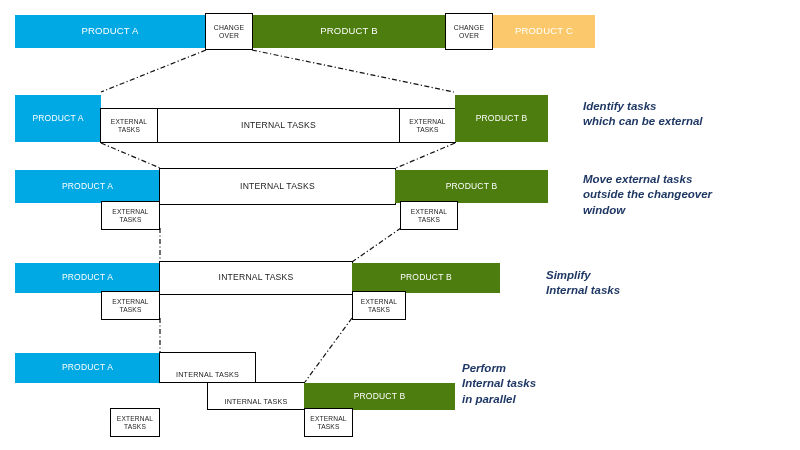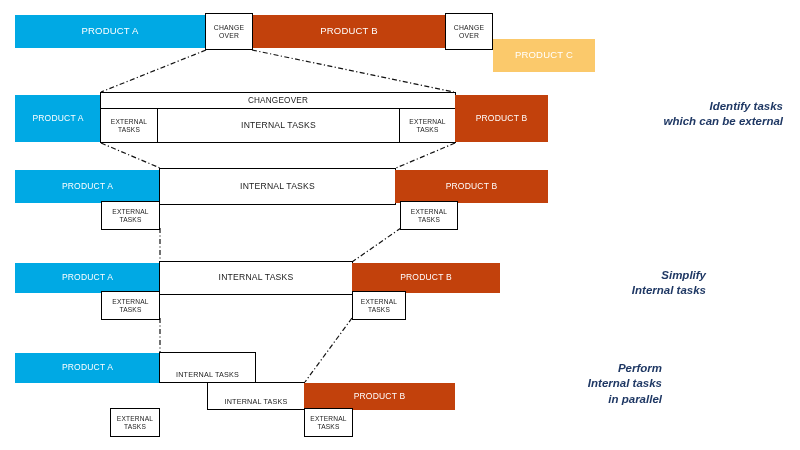--- a/index.html
+++ b/index.html
@@ -25,21 +25,21 @@
     position: absolute;
     display: flex;
     align-items: center;
     justify-content: center;
     text-align: center;
     line-height: 1.12;
     letter-spacing: .2px;
     white-space: pre-line;
   }
   .prod-a { background: #00A9E4; color: #ffffff; }
-  .prod-b { background: #c2410c; color: #ffffff; }
+  .prod-b { background: #4d7c0f; color: #ffffff; }
   .prod-c { background: #FBC96B; color: #ffffff; }
   .prod-lbl { font-size: 9.5px; }
   .prod-lbl-sm { font-size: 8.5px; }
 
   .box-w {
     background: #ffffff;
     border: 1.6px solid #000000;
     color: #202020;
   }
   .box-thin { border-width: 1.3px; }
@@ -51,21 +51,21 @@
   .t-external { font-size: 6.6px; }
 
   
   .caption {
     position: absolute;
     font-style: italic;
     font-weight: 700;
     color: #1F3864;
     font-size: 11.5px;
     line-height: 1.34;
-    text-align: right;
+    text-align: left;
     white-space: pre-line;
   }
 </style>
 </head>
 <body>
 
 <div id="stage">
 
   <svg id="connector-layer" viewBox="0 0 800 450" width="800" height="450">
     <g stroke="#111111" stroke-width="1.2" fill="none" stroke-dasharray="5,2.4,1.2,2.4">
@@ -87,25 +87,24 @@
   <div class="blk prod-a prod-lbl" style="left:15px; top:15px; width:190px; height:33px;">PRODUCT A</div>
 
   <div class="blk box-w t-changeover-top" style="left:205px; top:13px; width:48px; height:37px;">CHANGE
 OVER</div>
 
   <div class="blk prod-b prod-lbl" style="left:253px; top:15px; width:192px; height:33px;">PRODUCT B</div>
 
   <div class="blk box-w t-changeover-top" style="left:445px; top:13px; width:48px; height:37px;">CHANGE
 OVER</div>
 
-  <div class="blk prod-c prod-lbl" style="left:493px; top:15px; width:102px; height:33px;margin-top:24px;">PRODUCT C</div>
+  <div class="blk prod-c prod-lbl" style="left:493px; top:15px; width:102px; height:33px;">PRODUCT C</div>
 
   <div class="blk prod-a prod-lbl-sm" style="left:15px; top:95px; width:86px; height:47px;">PRODUCT A</div>
 
-  <div class="blk box-w t-changeover-hdr" style="left:100px; top:92px; width:356px; height:17px;">CHANGEOVER</div>
 
   <div class="blk box-w box-thin t-external" style="left:100px; top:108px; width:58px; height:35px;">EXTERNAL
 TASKS</div>
 
   <div class="blk box-w t-internal" style="left:157px; top:108px; width:243px; height:35px;">INTERNAL TASKS</div>
 
   <div class="blk box-w box-thin t-external" style="left:399px; top:108px; width:57px; height:35px;">EXTERNAL
 TASKS</div>
 
   <div class="blk prod-b prod-lbl-sm" style="left:455px; top:95px; width:93px; height:47px;">PRODUCT B</div>
@@ -118,20 +117,23 @@
   <div class="blk box-w t-internal" style="left:159px; top:168px; width:237px; height:37px;">INTERNAL TASKS</div>
 
   <div class="blk prod-b prod-lbl-sm" style="left:395px; top:170px; width:153px; height:33px;">PRODUCT B</div>
 
   <div class="blk box-w t-external" style="left:101px; top:201px; width:59px; height:29px;">EXTERNAL
 TASKS</div>
 
   <div class="blk box-w t-external" style="left:400px; top:201px; width:58px; height:29px;">EXTERNAL
 TASKS</div>
 
+  <div class="caption" style="left:583px; top:172px; width:210px;">Move external tasks
+outside the changeover
+window</div>
 
   <div class="blk prod-a prod-lbl-sm" style="left:15px; top:263px; width:145px; height:30px;">PRODUCT A</div>
 
   <div class="blk box-w t-internal" style="left:159px; top:261px; width:194px; height:34px;">INTERNAL TASKS</div>
 
   <div class="blk prod-b prod-lbl-sm" style="left:352px; top:263px; width:148px; height:30px;">PRODUCT B</div>
 
   <div class="blk box-w t-external" style="left:101px; top:291px; width:59px; height:29px;">EXTERNAL
 TASKS</div>
 

